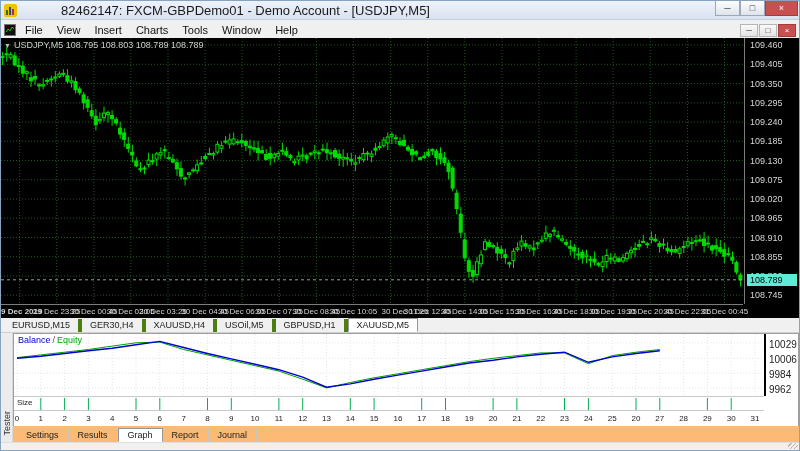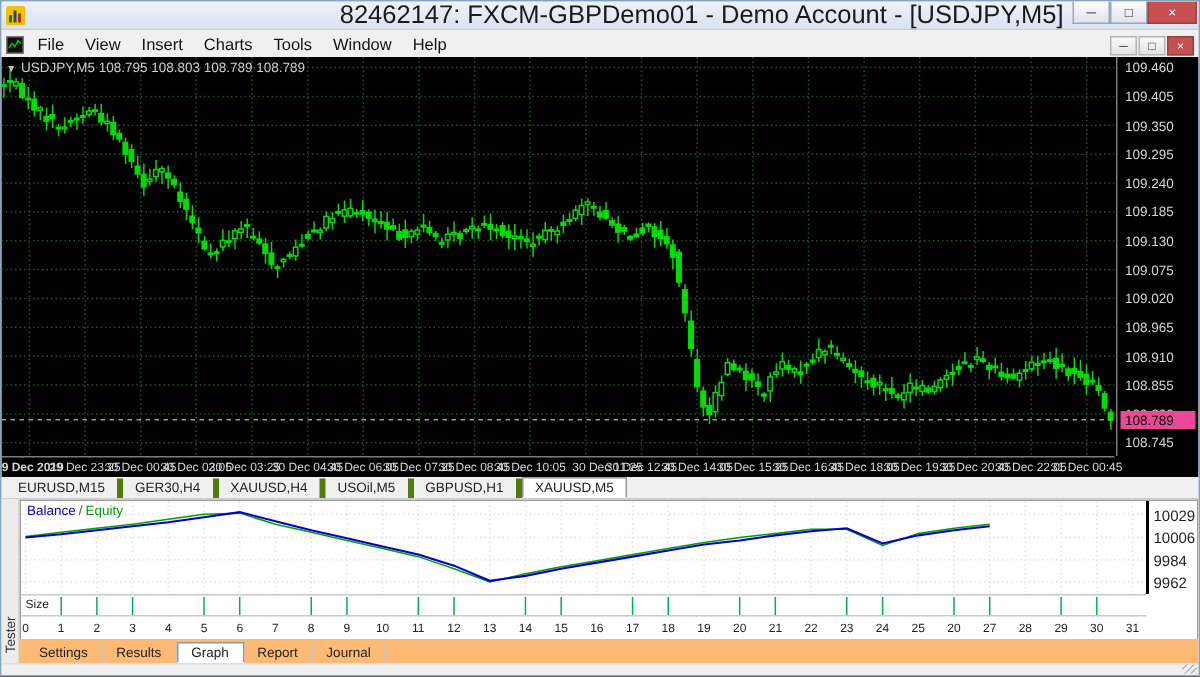--- a/index.html
+++ b/index.html
@@ -7,21 +7,21 @@
   .window{
     position:relative;width:800px;height:451px;
     border:1px solid #88a3c0;background:#f0f0f0;overflow:hidden;
     font-family:"Liberation Sans",sans-serif;color:#111;
   }
   
   .titlebar{position:absolute;top:0;left:0;right:0;height:19px;
     background:linear-gradient(#eef3fa,#d9e2f0);border-bottom:1px solid #c3cfe0;
     display:flex;align-items:center;}
   .app-icon{width:13px;height:13px;margin-left:3px;flex:0 0 auto;}
-  .title{position:absolute;left:60px;right:90px;text-align:right;font-size:17px;color:#1a1a1a;
+  .title{position:absolute;left:60px;right:90px;text-align:left;font-size:13px;color:#1a1a1a;
     white-space:nowrap;overflow:hidden;}
   .win-controls{margin-left:auto;display:flex;height:15px;align-self:flex-start;}
   .ctl{width:25px;height:15px;border:1px solid #9aa8bc;border-top:none;
     background:linear-gradient(#fdfdfd,#dfe4ec);font-size:9px;line-height:14px;
     text-align:center;color:#333;cursor:default;}
   .ctl.close{width:33px;background:#c75050;border-color:#a43c3c;color:#fff;margin-right:1px;}
   
   .menubar{position:absolute;top:19px;left:0;right:0;height:21px;background:#f0f0f0;
     border-bottom:1px solid #d6d6d6;display:flex;align-items:center;font-size:11px;}
   .doc-icon{width:12px;height:12px;margin:0 2px 0 3px;flex:0 0 auto;}
@@ -361,21 +361,21 @@
         <span class="pl" style="top: 79px;">109.240</span>
         <span class="pl" style="top: 98.25px;">109.185</span>
         <span class="pl" style="top: 117.5px;">109.130</span>
         <span class="pl" style="top: 136.75px;">109.075</span>
         <span class="pl" style="top: 156px;">109.020</span>
         <span class="pl" style="top: 175.25px;">108.965</span>
         <span class="pl" style="top: 194.5px;">108.910</span>
         <span class="pl" style="top: 213.75px;">108.855</span>
         <span class="pl" style="top: 233px;">108.800</span>
         <span class="pl" style="top: 252.25px;">108.745</span>
-        <div class="bid-box" style="top: 235.85px; background: #ec4899;">108.789</div>
+        <div class="bid-box" style="top: 235.85px; background: #5eead4;">108.789</div>
       </div>
     <div class="time-axis" id="time-axis">
         <span class="tl date" style="left: -5.45px;">29 Dec 2019</span>
         <span class="tl" style="left: 31.65px;">29 Dec 23:25</span>
         <span class="tl" style="left: 68.75px;">30 Dec 00:45</span>
         <span class="tl" style="left: 105.85px;">30 Dec 02:05</span>
         <span class="tl" style="left: 138px;">30 Dec 03:25</span>
         <span class="tl" style="left: 180.05px;">30 Dec 04:45</span>
         <span class="tl" style="left: 217.15px;">30 Dec 06:05</span>
         <span class="tl" style="left: 254.25px;">30 Dec 07:25</span>

